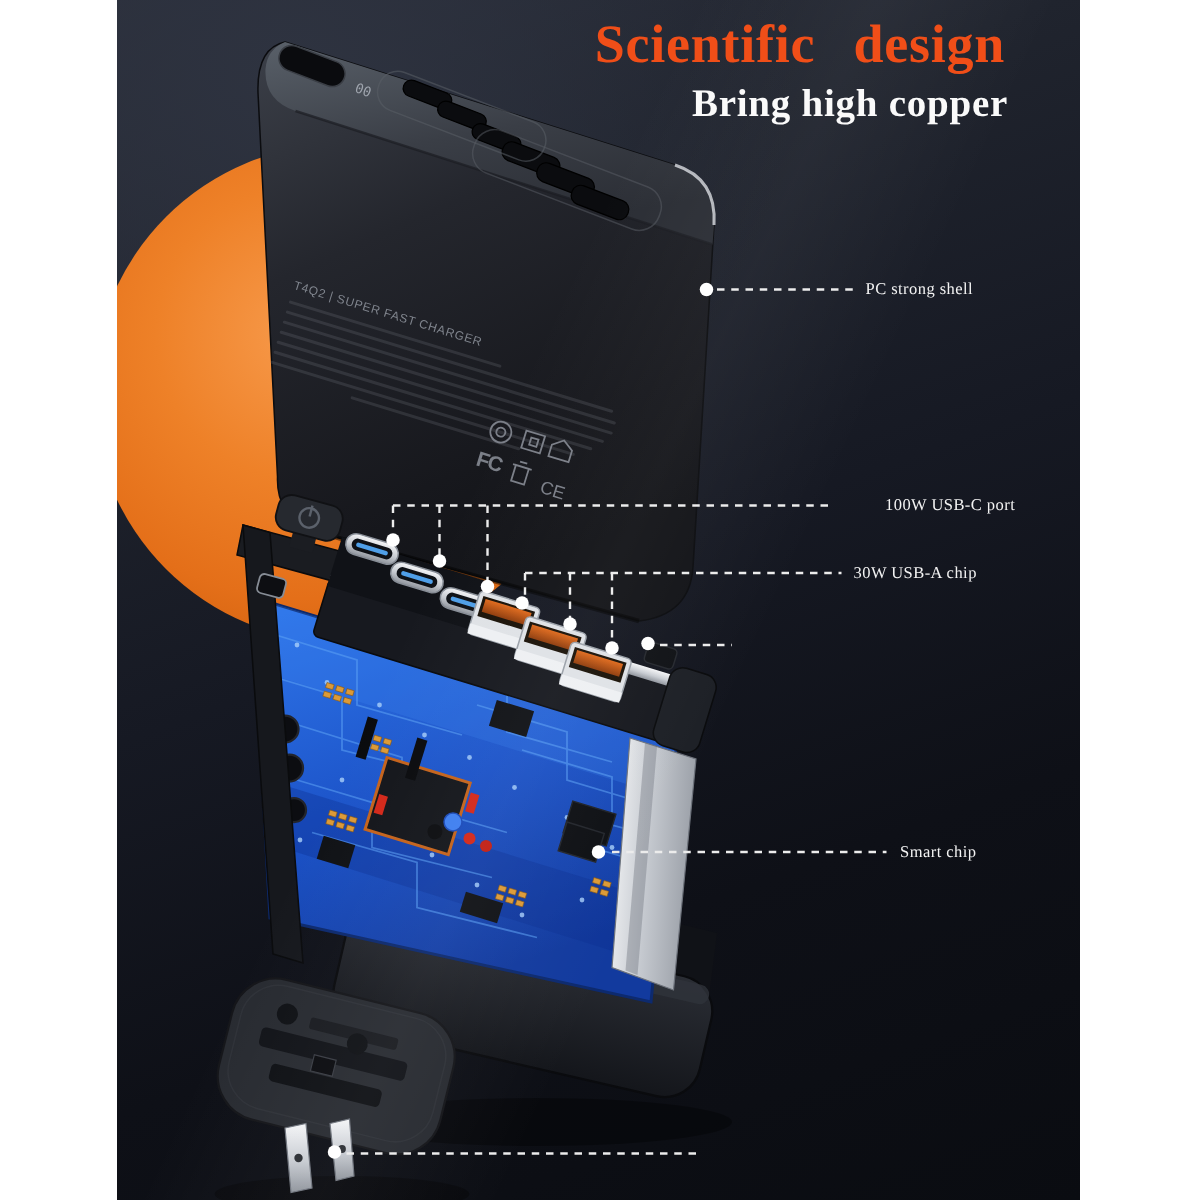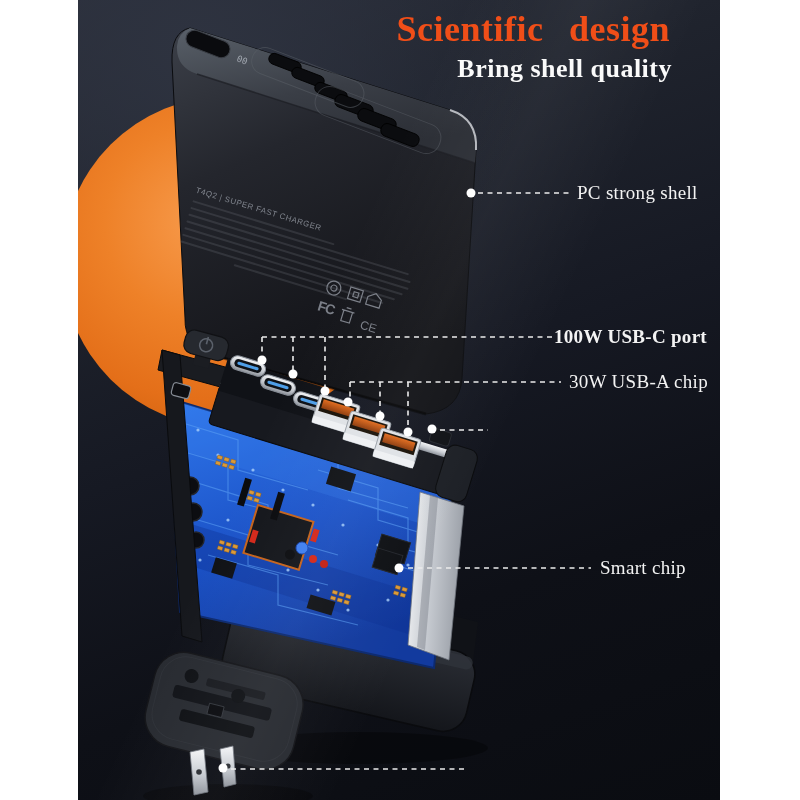--- a/index.html
+++ b/index.html
@@ -10,37 +10,37 @@
       radial-gradient(95% 70% at 18% 6%, #2e3340 0%, rgba(46,51,64,0) 55%),
       linear-gradient(160deg,#2a2e3a 0%,#20242e 22%,#161923 48%,#0e1017 72%,#0a0c11 100%);}
   .content::after{content:"";position:absolute;inset:0;pointer-events:none;
       background:linear-gradient(115deg, rgba(255,255,255,0) 38%, rgba(255,255,255,0.045) 50%, rgba(255,255,255,0) 62%);}
   .scene{position:absolute;left:0;top:0;width:642px;height:800px;}
   .title{position:absolute;right:50px;top:8px;font-size:36px;font-weight:700;
          color:#f04e18;letter-spacing:.5px;word-spacing:16px;white-space:nowrap;z-index:5;}
   .subtitle{position:absolute;right:48px;top:54px;font-size:26px;font-weight:700;
          color:#fafafa;letter-spacing:.5px;white-space:nowrap;z-index:5;}
   .callout-label{position:absolute;transform:translateY(-50%);white-space:nowrap;
-         font-size:19px;color:#f3f3f3;letter-spacing:.3px;z-index:6;}
+         font-size:11px;color:#f3f3f3;letter-spacing:.3px;z-index:6;}
   .lb-pc{left:499px;top:193px;}
-  .lb-usbc{left:476px;top:337px;font-weight:bold;}
+  .lb-usbc{left:512px;top:337px;}
   .lb-usba{left:491px;top:382px;}
   .lb-overload{left:417px;top:430px;}
   .lb-chip{left:522px;top:568px;}
   .lb-plug{left:400px;top:769px;}
   .scene text{font-family:"Liberation Sans", sans-serif;}
 </style>
 </head>
 <body>
 
 <div class="stage">
   <div class="content">
 
     <div class="title">Scientific design</div>
-    <div class="subtitle">Bring shell quality</div>
+    <div class="subtitle">Bring high copper</div>
 
     <svg class="scene" viewBox="0 0 642 800">
       <defs>
         <radialGradient id="gGlow" cx="42%" cy="38%" r="65%">
           <stop offset="0%" stop-color="#f79a4b"></stop>
             <stop offset="45%" stop-color="#ee8128"></stop>
           <stop offset="82%" stop-color="#e46f19"></stop>
             <stop offset="100%" stop-color="#d66511"></stop>
         </radialGradient>
         <linearGradient id="gShell" x1="0" y1="0" x2="0.35" y2="1">

